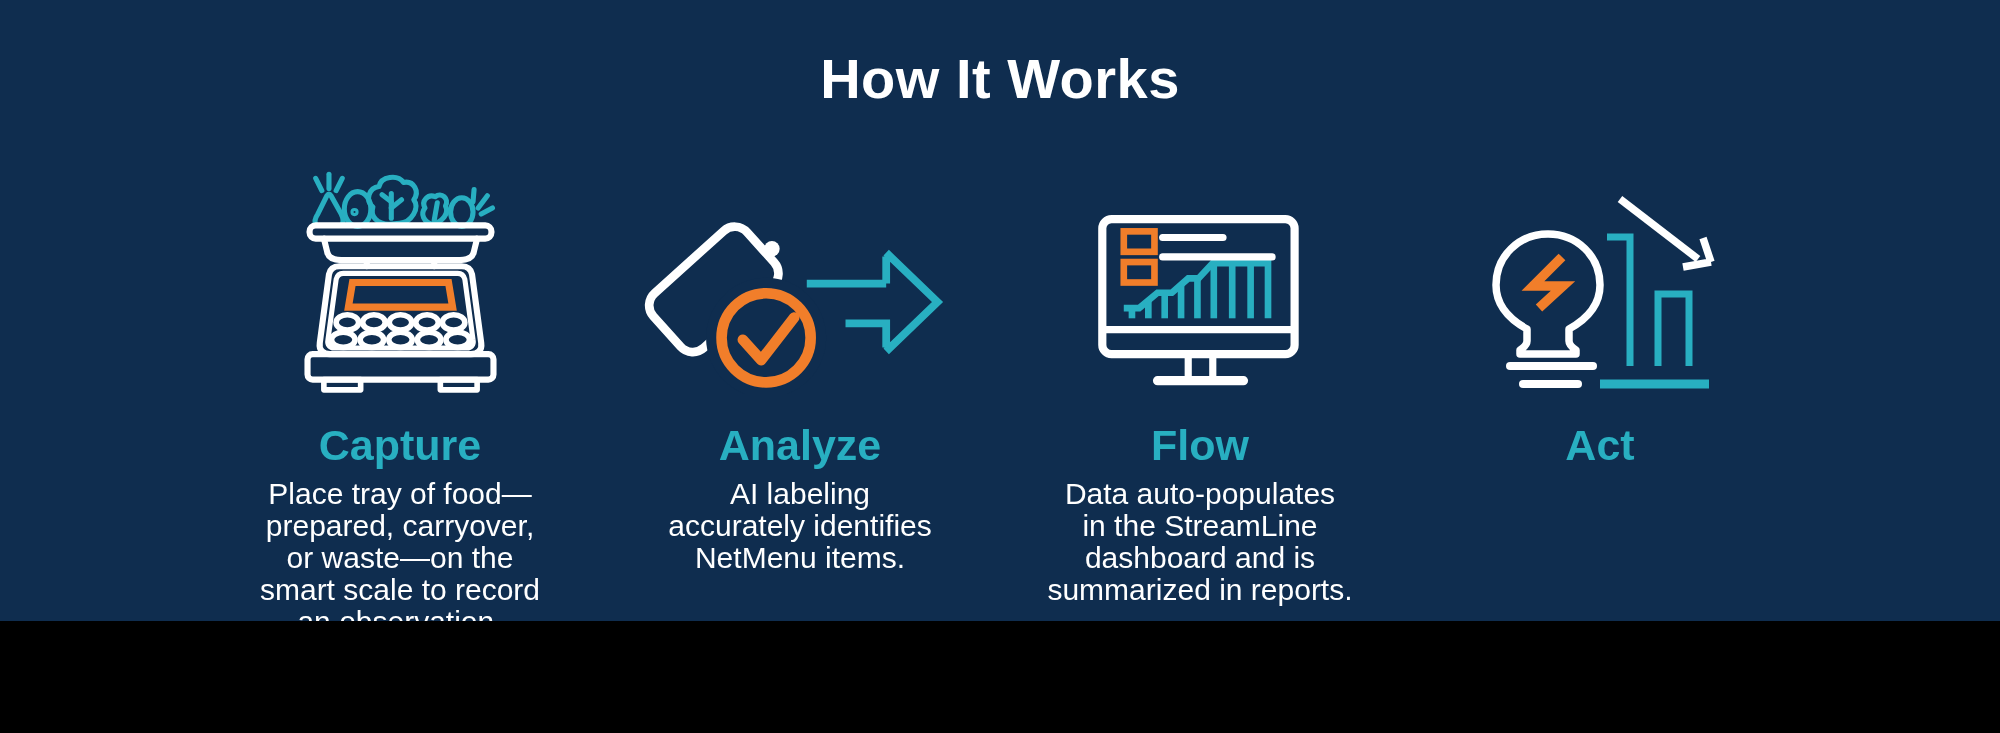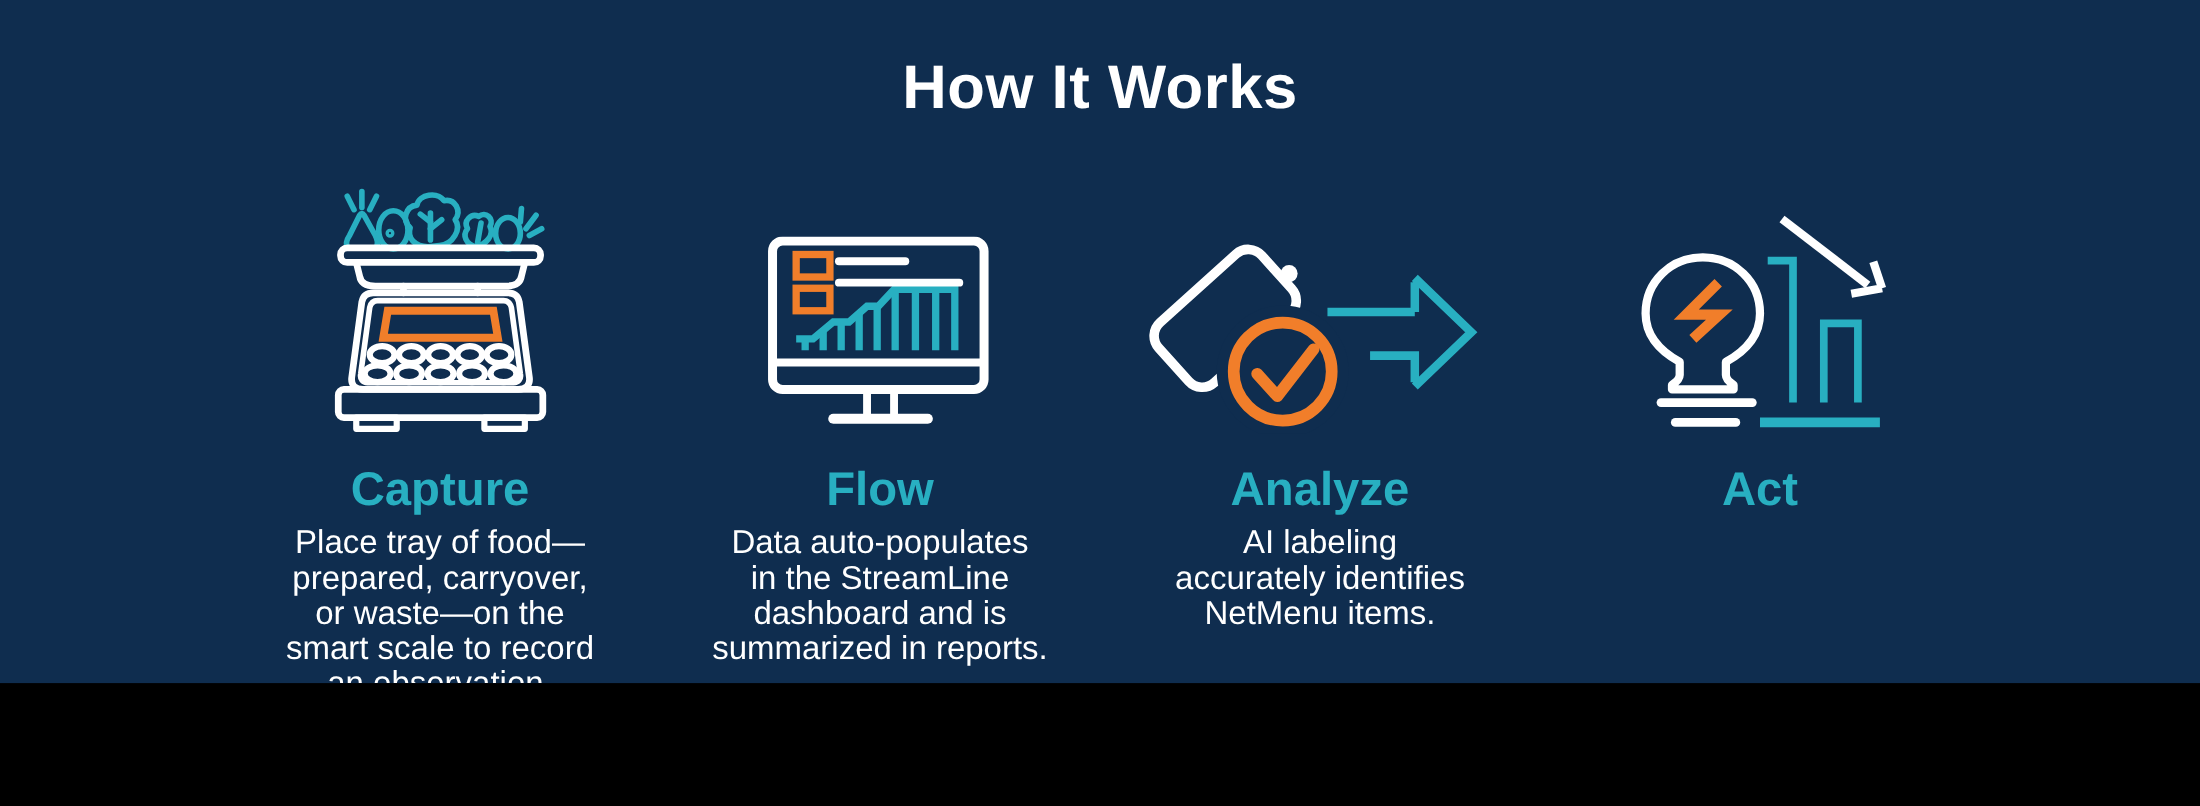--- a/index.html
+++ b/index.html
@@ -107,20 +107,45 @@
       <div class="step-heading">Capture</div>
       <div class="step-body">Place tray of food—
 prepared, carryover,
 or waste—on the
 smart scale to record
 an observation.</div>
     </div>
 
     <div class="step">
       <div class="icon-box">
+        <svg width="320" height="184" viewBox="0 0 330 190">
+
+          <g transform="translate(3,0)">
+            <rect class="sW rc" stroke-width="9" x="8" y="44" width="130" height="76" rx="17" transform="rotate(-42 73 82)"></rect>
+            <circle class="fW" cx="133" cy="40" r="8"></circle>
+
+            <circle class="fN" cx="127" cy="132" r="62"></circle>
+            <circle class="sO rc" stroke-width="11" cx="127" cy="132" r="46"></circle>
+            <path class="sO rc" stroke-width="11" d="M103,134 L122,155 L156,111"></path>
+          </g>
+
+          <g class="sT bc" stroke-width="8">
+            <path d="M172,76 H254"></path>
+            <path d="M254,48 V76 M254,44 L307,95 L254,146 M254,142 V117 H212"></path>
+          </g>
+        </svg>
+      </div>
+      <div class="step-heading">Analyze</div>
+      <div class="step-body">AI labeling
+accurately identifies
+NetMenu items.</div>
+    </div>
+
+    <div class="step">
+      <div class="icon-box">
         <svg width="205" height="179" viewBox="0 0 200 175">
 
           <g class="sT bc" stroke-width="6.5">
             <path d="M33,91 V101"></path>
               <path d="M49,84 V101"></path>
               <path d="M65,76 V101"></path>
             <path d="M81,68 V101"></path>
               <path d="M97,62 V101"></path>
               <path d="M113,48 V101"></path>
             <path d="M131,47 V101"></path>
@@ -149,45 +174,20 @@
       </div>
       <div class="step-heading">Flow</div>
       <div class="step-body">Data auto-populates
 in the StreamLine
 dashboard and is
 summarized in reports.</div>
     </div>
 
     <div class="step">
       <div class="icon-box">
-        <svg width="320" height="184" viewBox="0 0 330 190">
-
-          <g transform="translate(3,0)">
-            <rect class="sW rc" stroke-width="9" x="8" y="44" width="130" height="76" rx="17" transform="rotate(-42 73 82)"></rect>
-            <circle class="fW" cx="133" cy="40" r="8"></circle>
-
-            <circle class="fN" cx="127" cy="132" r="62"></circle>
-            <circle class="sO rc" stroke-width="11" cx="127" cy="132" r="46"></circle>
-            <path class="sO rc" stroke-width="11" d="M103,134 L122,155 L156,111"></path>
-          </g>
-
-          <g class="sT bc" stroke-width="8">
-            <path d="M172,76 H254"></path>
-            <path d="M254,48 V76 M254,44 L307,95 L254,146 M254,142 V117 H212"></path>
-          </g>
-        </svg>
-      </div>
-      <div class="step-heading">Analyze</div>
-      <div class="step-body">AI labeling
-accurately identifies
-NetMenu items.</div>
-    </div>
-
-    <div class="step">
-      <div class="icon-box">
         <svg width="245" height="215" viewBox="0 0 245 215">
 
           <g class="sW rc" stroke-width="7.5">
             <path d="M49,150 C29,139 18,124 18,106 C18,77 41,55 70,55 C99,55 122,77 122,106 C122,124 111,139 91,150 L91,162 C91,166 95,169 98,171 L98,175 H42 V171 C45,169 49,166 49,162 Z"></path>
             <path d="M32,187 H115" stroke-width="8"></path>
             <path d="M45,205 H100" stroke-width="8"></path>
           </g>
 
           <path class="sO bc" stroke-width="9.5" d="M84,78 L55,107 H85 L61,129"></path>
 

